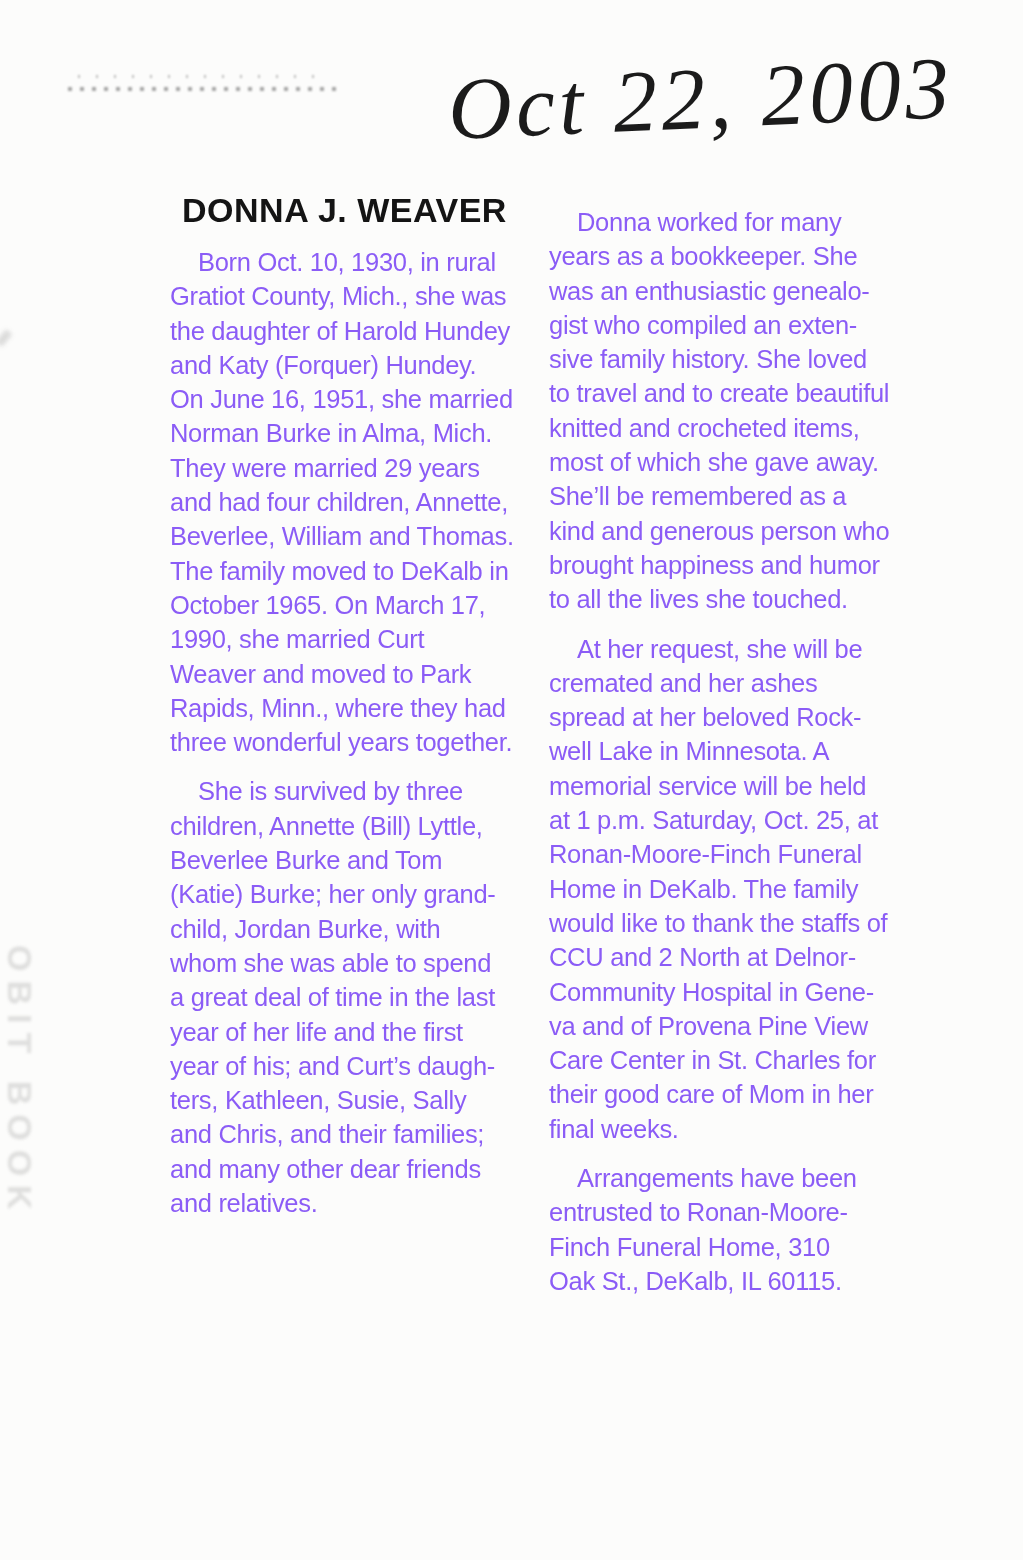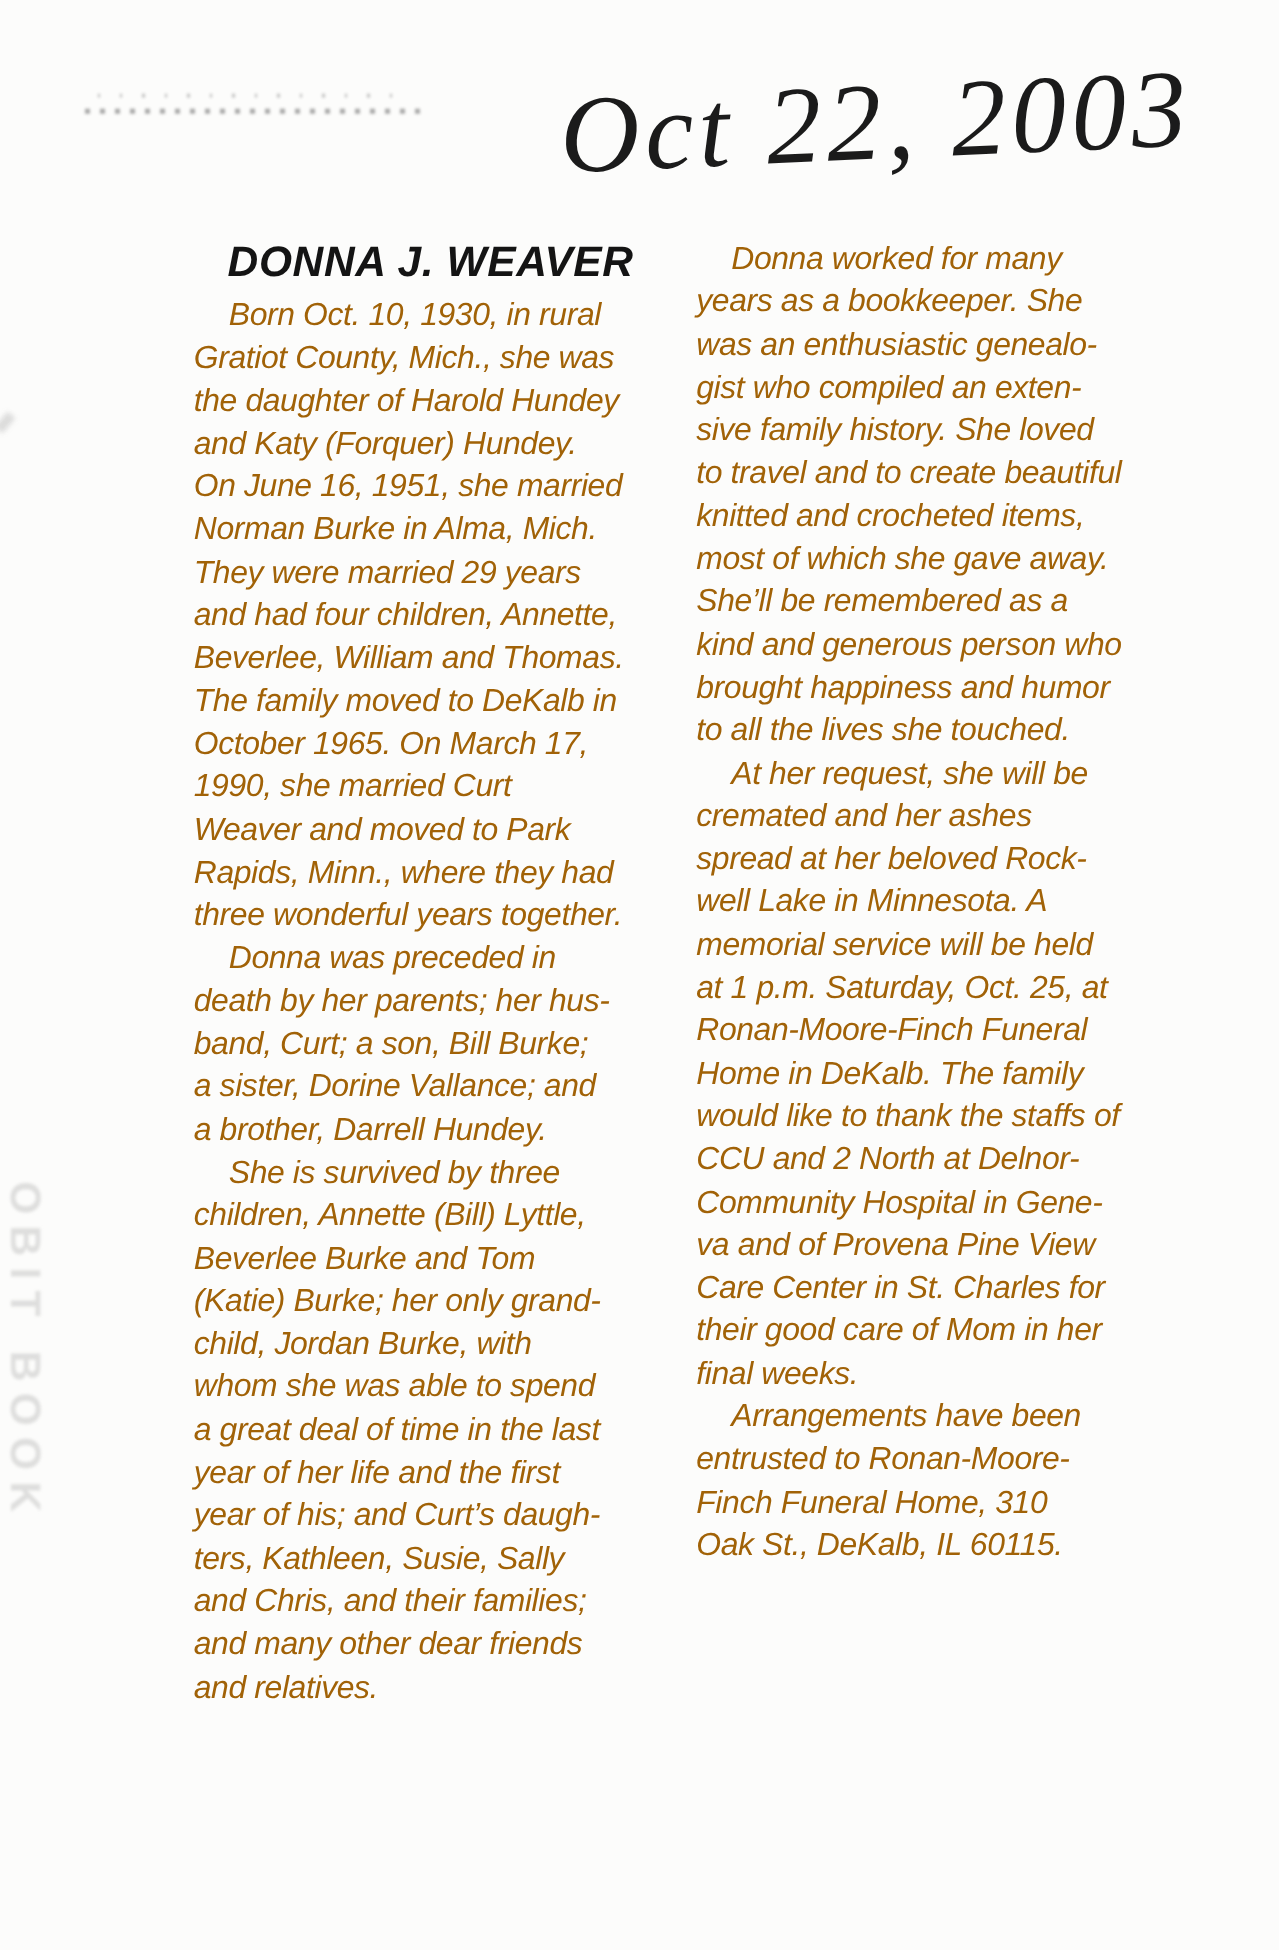--- a/index.html
+++ b/index.html
@@ -51,62 +51,59 @@
     font-size:34px;
     font-weight:700;
     letter-spacing:9px;
     color:#dededd;
     filter:blur(1.4px);
     user-select:none;
   }
   .columns {
     position:absolute; left:155px; top:190px;
     display:flex;
-    gap:23px;
     align-items:flex-start;
-    font-style:italic;
   }
   .col { width:379px; }
   .title {
     margin:0 0 5px 0;
     font-size:34px;
     line-height:40px;
     font-weight:700;
     letter-spacing:0.5px;
     text-align:center;
     color:#141414;
     white-space:nowrap;
   }
   .para {
-    margin:0;
+    margin:15px;
     font-size:25.5px;
     line-height:34.3px;
     letter-spacing:-0.3px;
     text-indent:28px;
     white-space:nowrap;
-    color:#a16207;
+    color:#8b5cf6;
   }
 </style>
 </head>
 <body>
 
 <div class="page">
 
   <div class="stamp"></div>
 
   <div class="handwritten-date">Oct 22, 2003</div>
 
   <div class="side-label">OBIT BOOK</div>
 
   <div class="columns">
     <div class="col">
       <h1 class="title">DONNA J. WEAVER</h1>
       <div>
           <p class="para">Born Oct. 10, 1930, in rural<br>Gratiot County, Mich., she was<br>the daughter of Harold Hundey<br>and Katy (Forquer) Hundey.<br>On June 16, 1951, she married<br>Norman Burke in Alma, Mich.<br>They were married 29 years<br>and had four children, Annette,<br>Beverlee, William and Thomas.<br>The family moved to DeKalb in<br>October 1965. On March 17,<br>1990, she married Curt<br>Weaver and moved to Park<br>Rapids, Minn., where they had<br>three wonderful years together.</p>
-          <p class="para">Donna was preceded in<br>death by her parents; her hus-<br>band, Curt; a son, Bill Burke;<br>a sister, Dorine Vallance; and<br>a brother, Darrell Hundey.</p>
           <p class="para">She is survived by three<br>children, Annette (Bill) Lyttle,<br>Beverlee Burke and Tom<br>(Katie) Burke; her only grand-<br>child, Jordan Burke, with<br>whom she was able to spend<br>a great deal of time in the last<br>year of her life and the first<br>year of his; and Curt’s daugh-<br>ters, Kathleen, Susie, Sally<br>and Chris, and their families;<br>and many other dear friends<br>and relatives.</p>
         </div>
     </div>
     <div class="col">
       <div>
           <p class="para">Donna worked for many<br>years as a bookkeeper. She<br>was an enthusiastic genealo-<br>gist who compiled an exten-<br>sive family history. She loved<br>to travel and to create beautiful<br>knitted and crocheted items,<br>most of which she gave away.<br>She’ll be remembered as a<br>kind and generous person who<br>brought happiness and humor<br>to all the lives she touched.</p>
           <p class="para">At her request, she will be<br>cremated and her ashes<br>spread at her beloved Rock-<br>well Lake in Minnesota. A<br>memorial service will be held<br>at 1 p.m. Saturday, Oct. 25, at<br>Ronan-Moore-Finch Funeral<br>Home in DeKalb. The family<br>would like to thank the staffs of<br>CCU and 2 North at Delnor-<br>Community Hospital in Gene-<br>va and of Provena Pine View<br>Care Center in St. Charles for<br>their good care of Mom in her<br>final weeks.</p>
           <p class="para">Arrangements have been<br>entrusted to Ronan-Moore-<br>Finch Funeral Home, 310<br>Oak St., DeKalb, IL 60115.</p>
         </div>
     </div>

